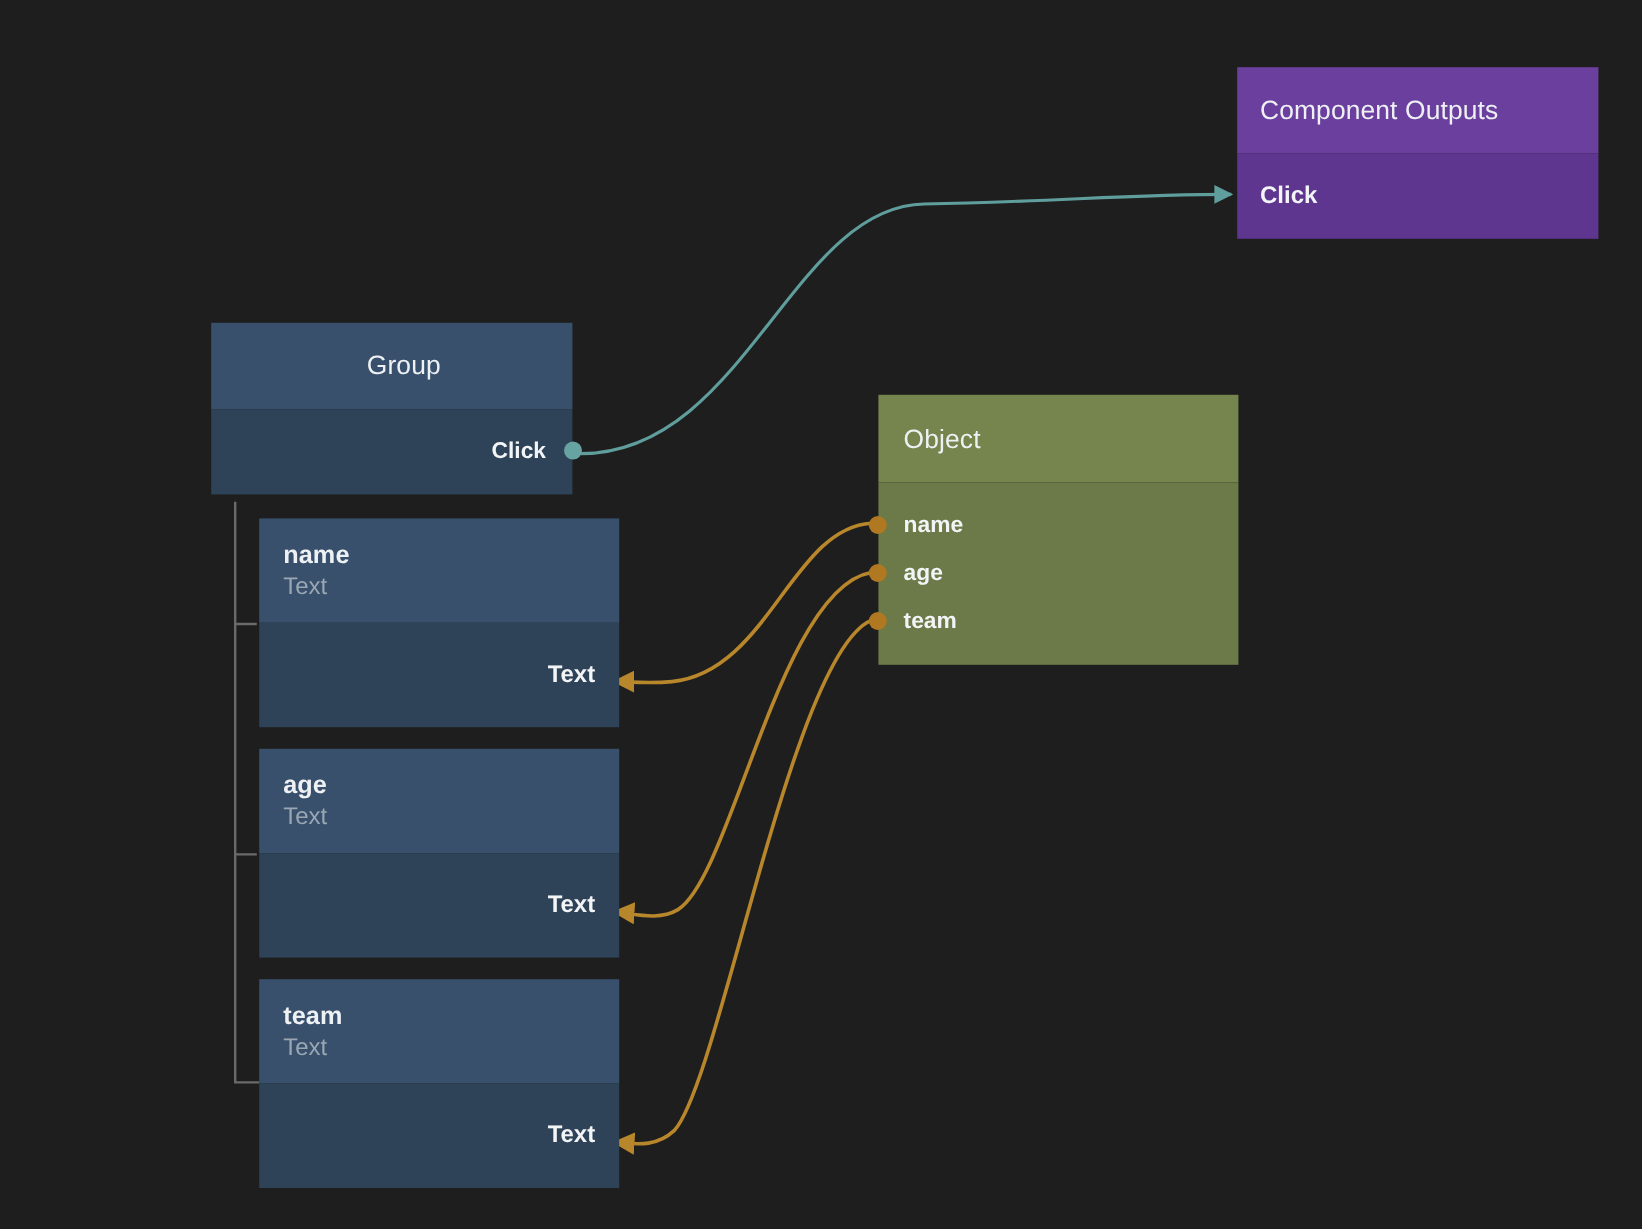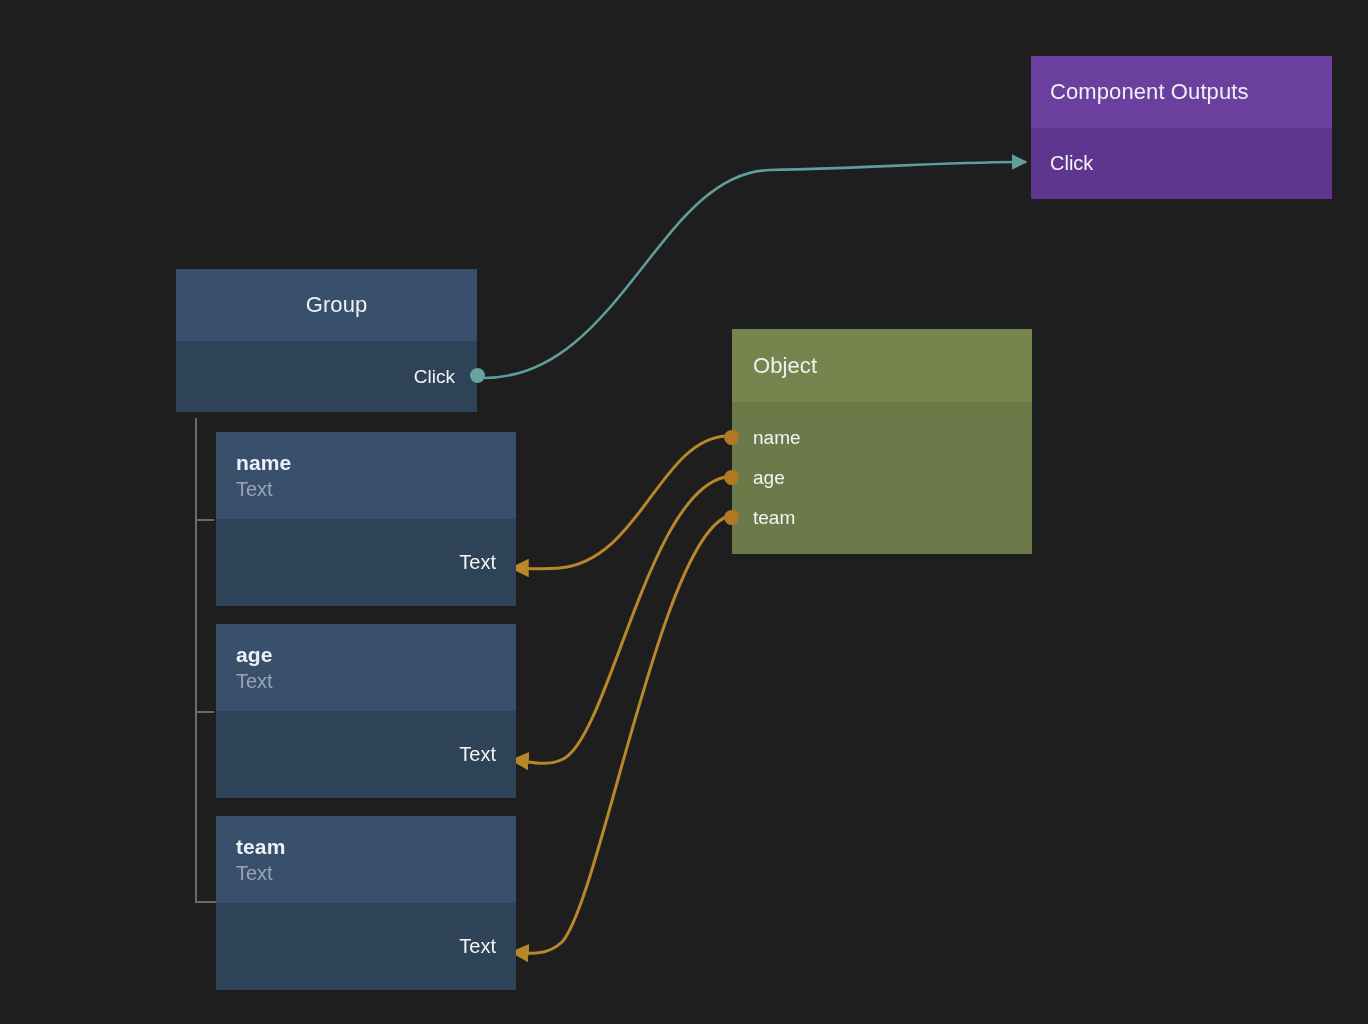--- a/index.html
+++ b/index.html
@@ -54,20 +54,21 @@
   }
   .node-body {
     box-sizing: border-box;
     position: relative;
   }
   .port-row {
     position: relative;
     display: flex;
     align-items: center;
     color: #f2f4f6;
+    font-weight: bold;
   }
   .port-row.out {
     justify-content: flex-end;
   }
   .port-row.in {
     justify-content: flex-start;
   }
   .port-dot {
     position: absolute;
     border-radius: 50%;

